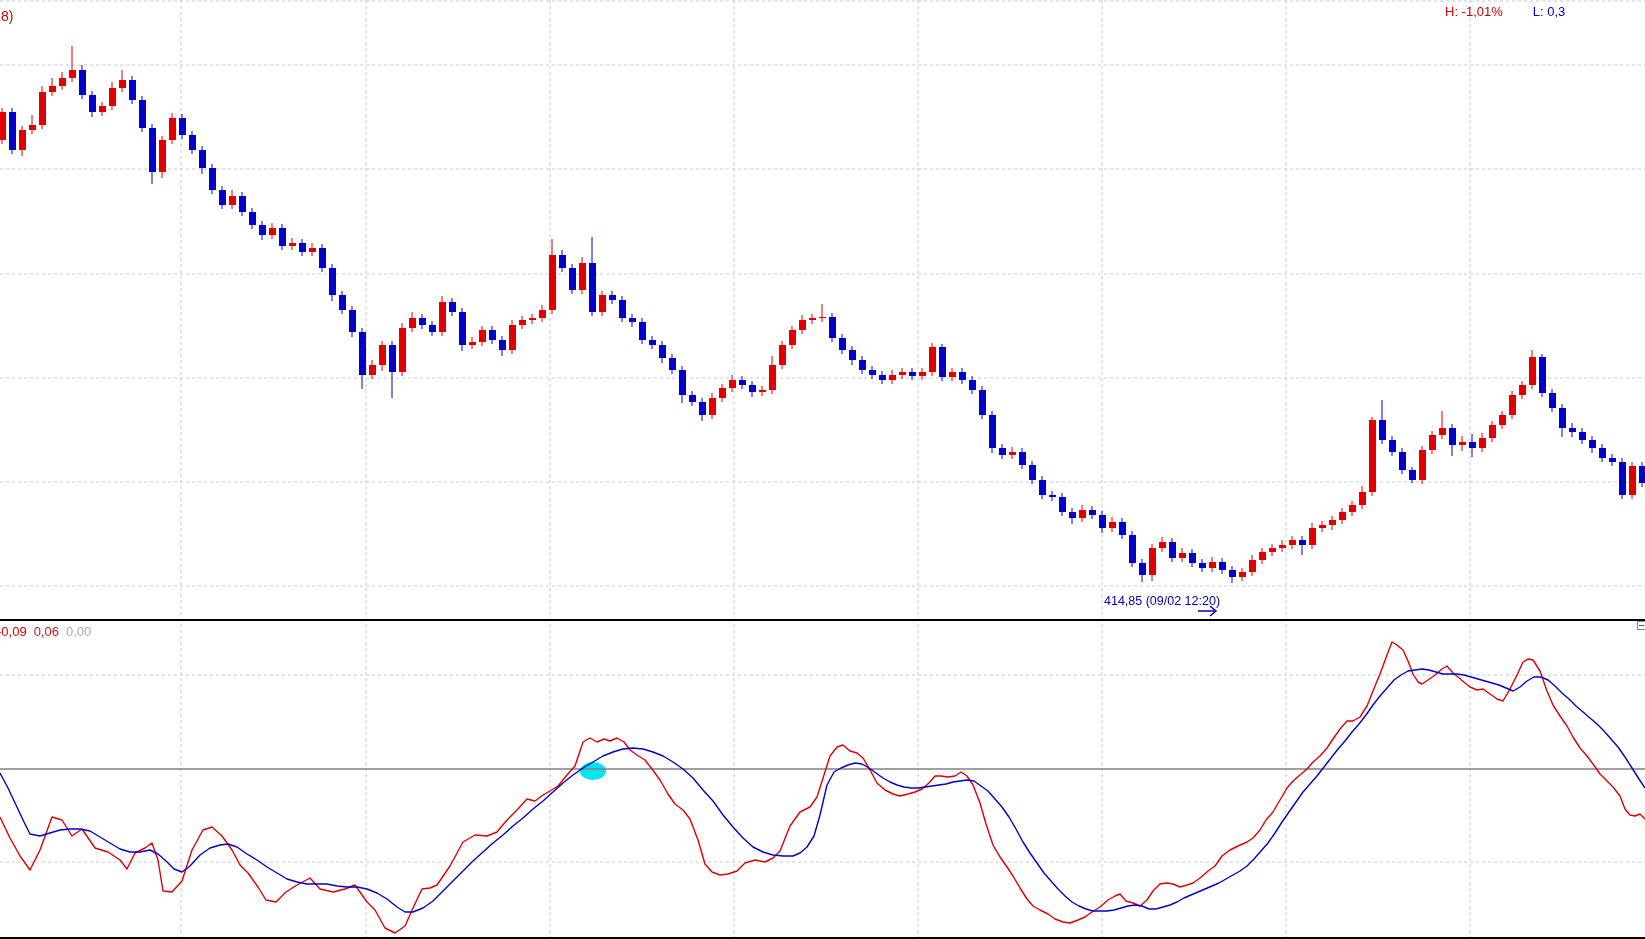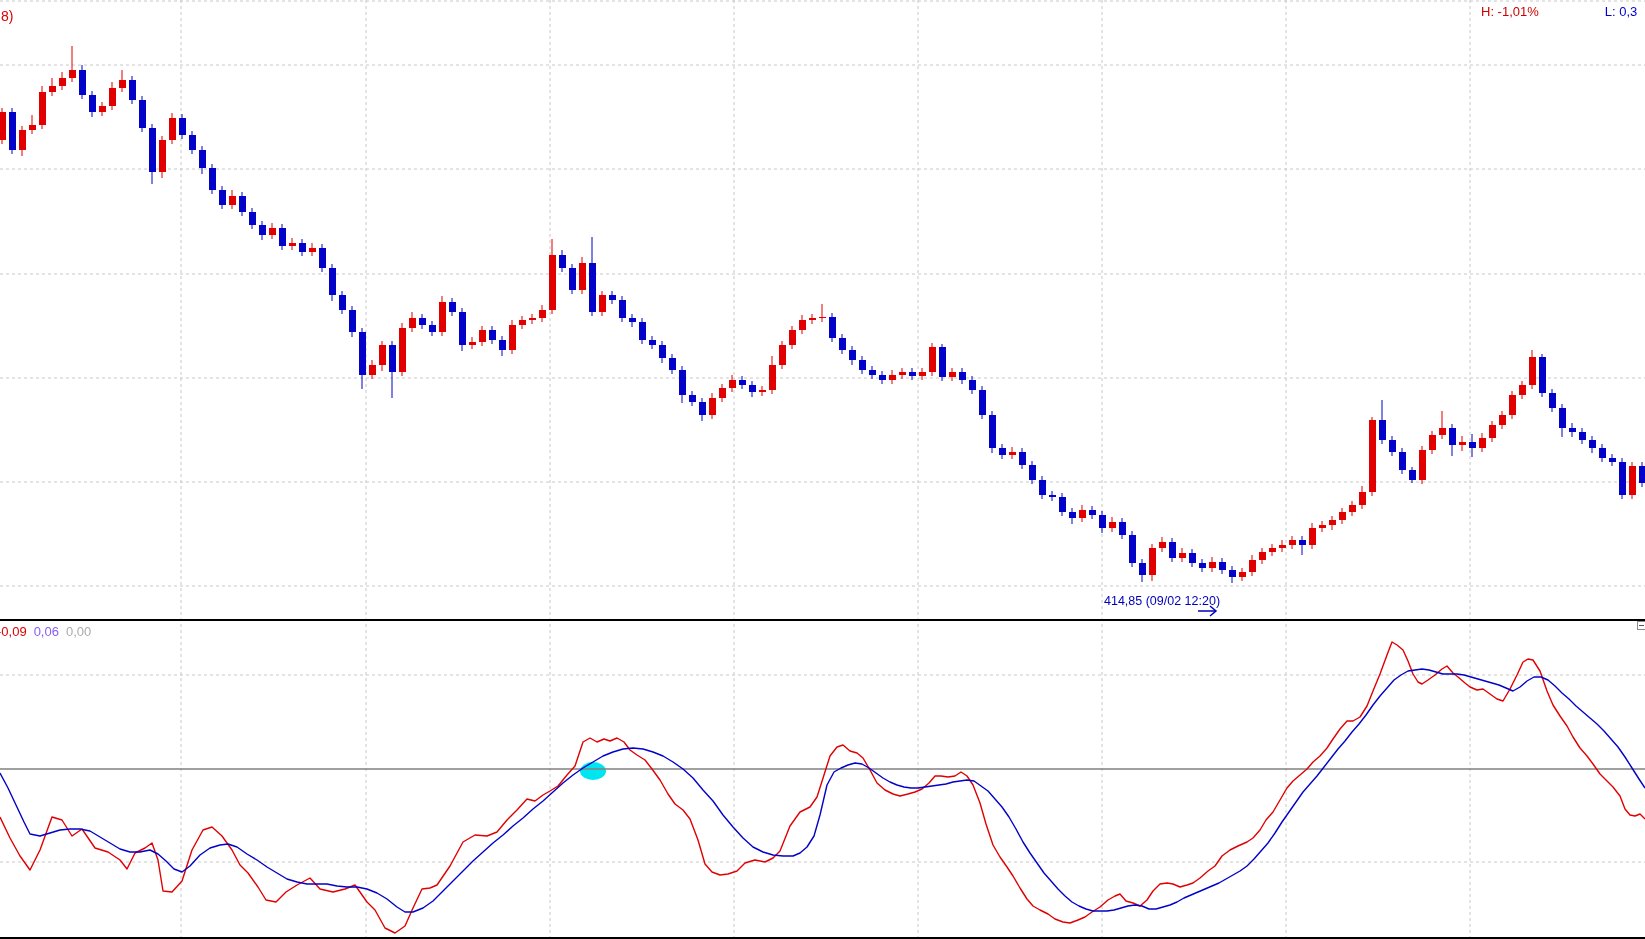--- a/index.html
+++ b/index.html
@@ -2,21 +2,21 @@
 <html><head>
 <meta charset="utf-8">
 <style>
   html,body{margin:0;padding:0;background:#ffffff;}
   #screen{position:relative;width:1645px;height:939px;background:#ffffff;overflow:hidden;
           font-family:"Liberation Sans",sans-serif;}
   #chart-svg{position:absolute;left:0;top:0;}
   .lbl{position:absolute;font-size:13px;line-height:15px;white-space:pre;}
   #symbol-label{left:1px;top:9px;font-size:14px;}
   #hl-labels{left:1445px;top:4px;}
-  #hl-labels span{margin-right:14px;margin-left:36px;}
+  #hl-labels span{margin-right:14px;}
   #price-annotation{left:1077px;top:594px;font-size:12.5px;margin-left:27px;}
   #indicator-values{left:-3px;top:624px;}
   #indicator-values span{margin-right:7px;}
   #collapse-btn{position:absolute;left:1637px;top:621px;width:10px;height:9px;
     border:1px solid #8c8c8c;background:#ffffff;box-sizing:border-box;}
   #collapse-btn .dash{position:absolute;left:1px;top:3px;width:5px;height:1px;background:#555;}
 </style>
 </head>
 <body>
 
@@ -390,18 +390,18 @@
         <path d="M 1210 606 L 1216 611 L 1210 616" fill="none" stroke="#0000bb" stroke-width="1.5"></path>
       </g>
   </svg>
 
   <div class="lbl" id="symbol-label" style="color: rgb(221, 0, 0);">8)</div>
 
   <div class="lbl" id="hl-labels"><span style="color: rgb(204, 0, 0);">H: -1,01%</span><span style="color: rgb(0, 0, 204); padding-left: 16px;">L: 0,3</span></div>
 
   <div class="lbl" id="price-annotation" style="color: rgb(0, 0, 187);">414,85 (09/02 12:20)</div>
 
-  <div class="lbl" id="indicator-values"><span style="color: rgb(221, 0, 0);">-0,09</span><span style="color: #8b5cf6;">0,06</span><span style="color: rgb(171, 171, 171);">0,00</span></div>
+  <div class="lbl" id="indicator-values"><span style="color: rgb(221, 0, 0);">-0,09</span><span style="color: #b91c1c;">0,06</span><span style="color: rgb(171, 171, 171);">0,00</span></div>
 
   <div id="collapse-btn">
     <div class="dash" title="-"></div>
   </div>
 </div>
 
 </body></html>

